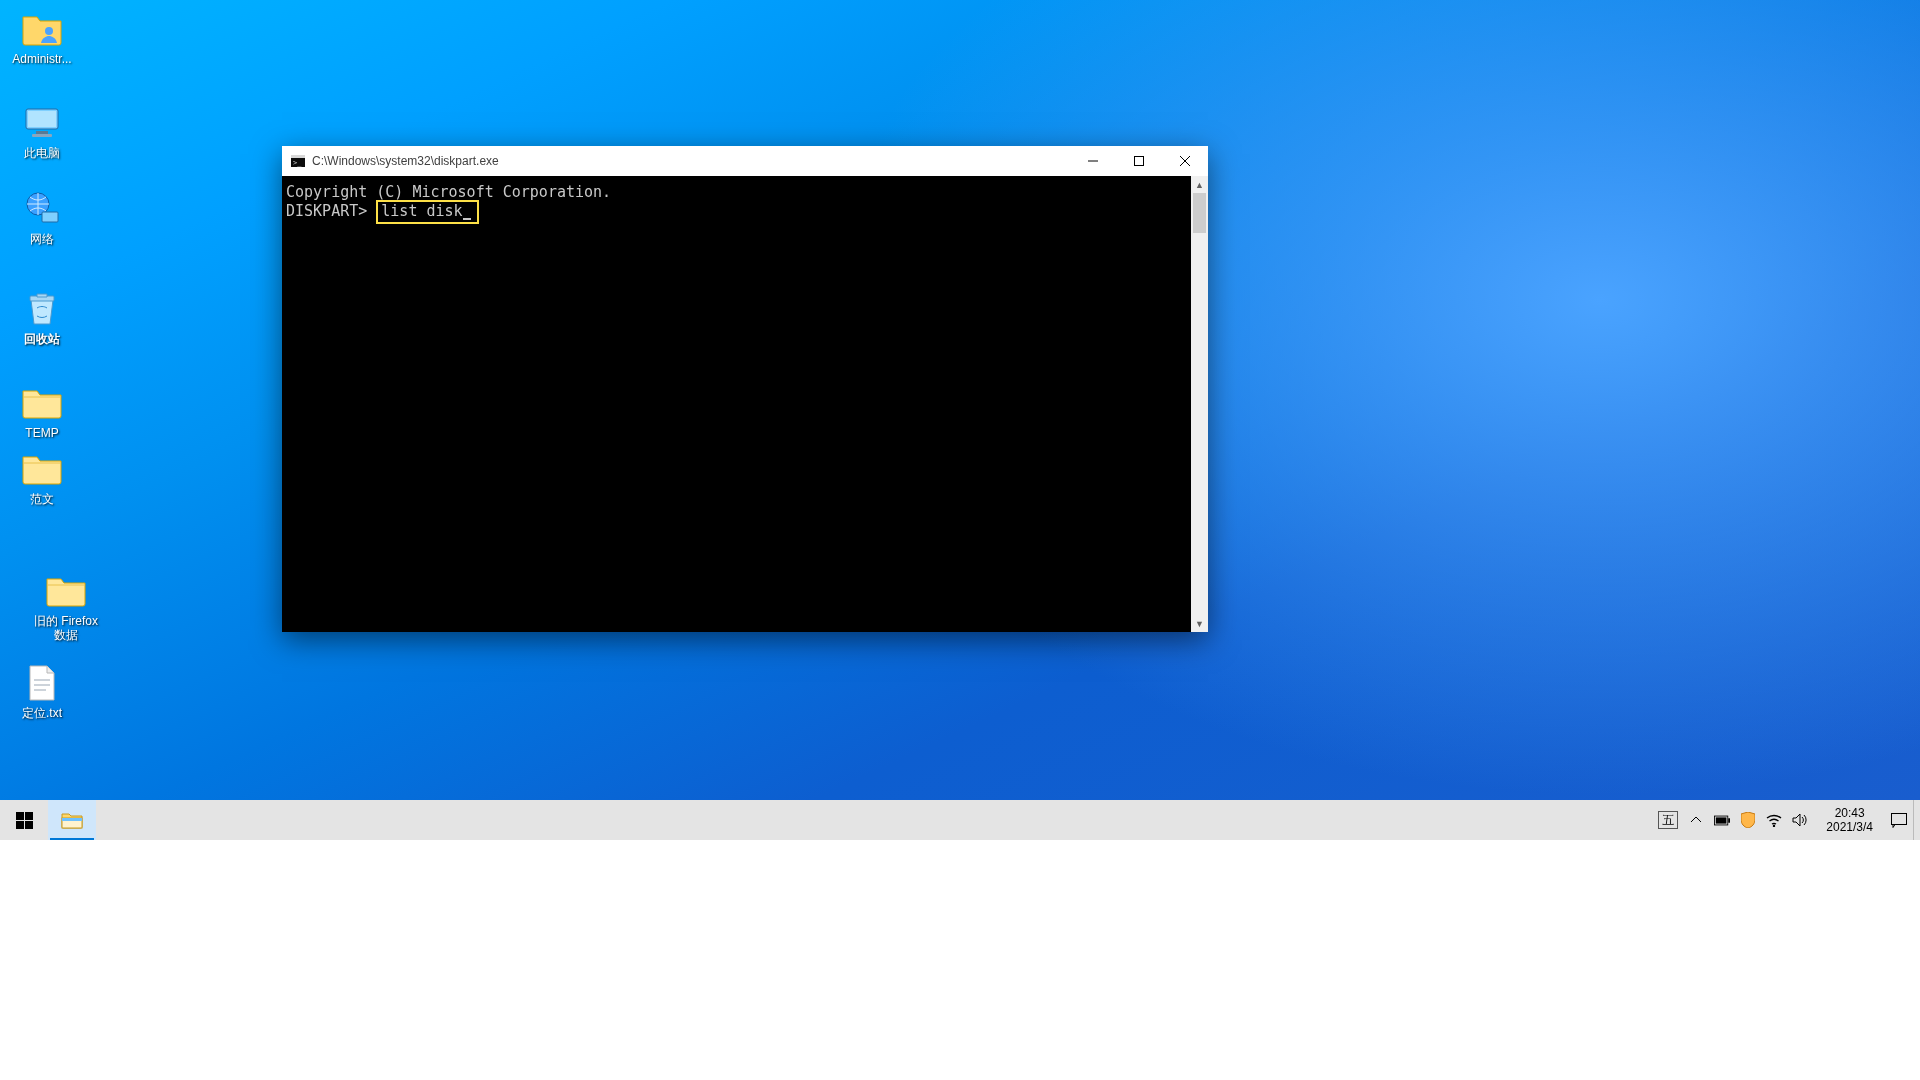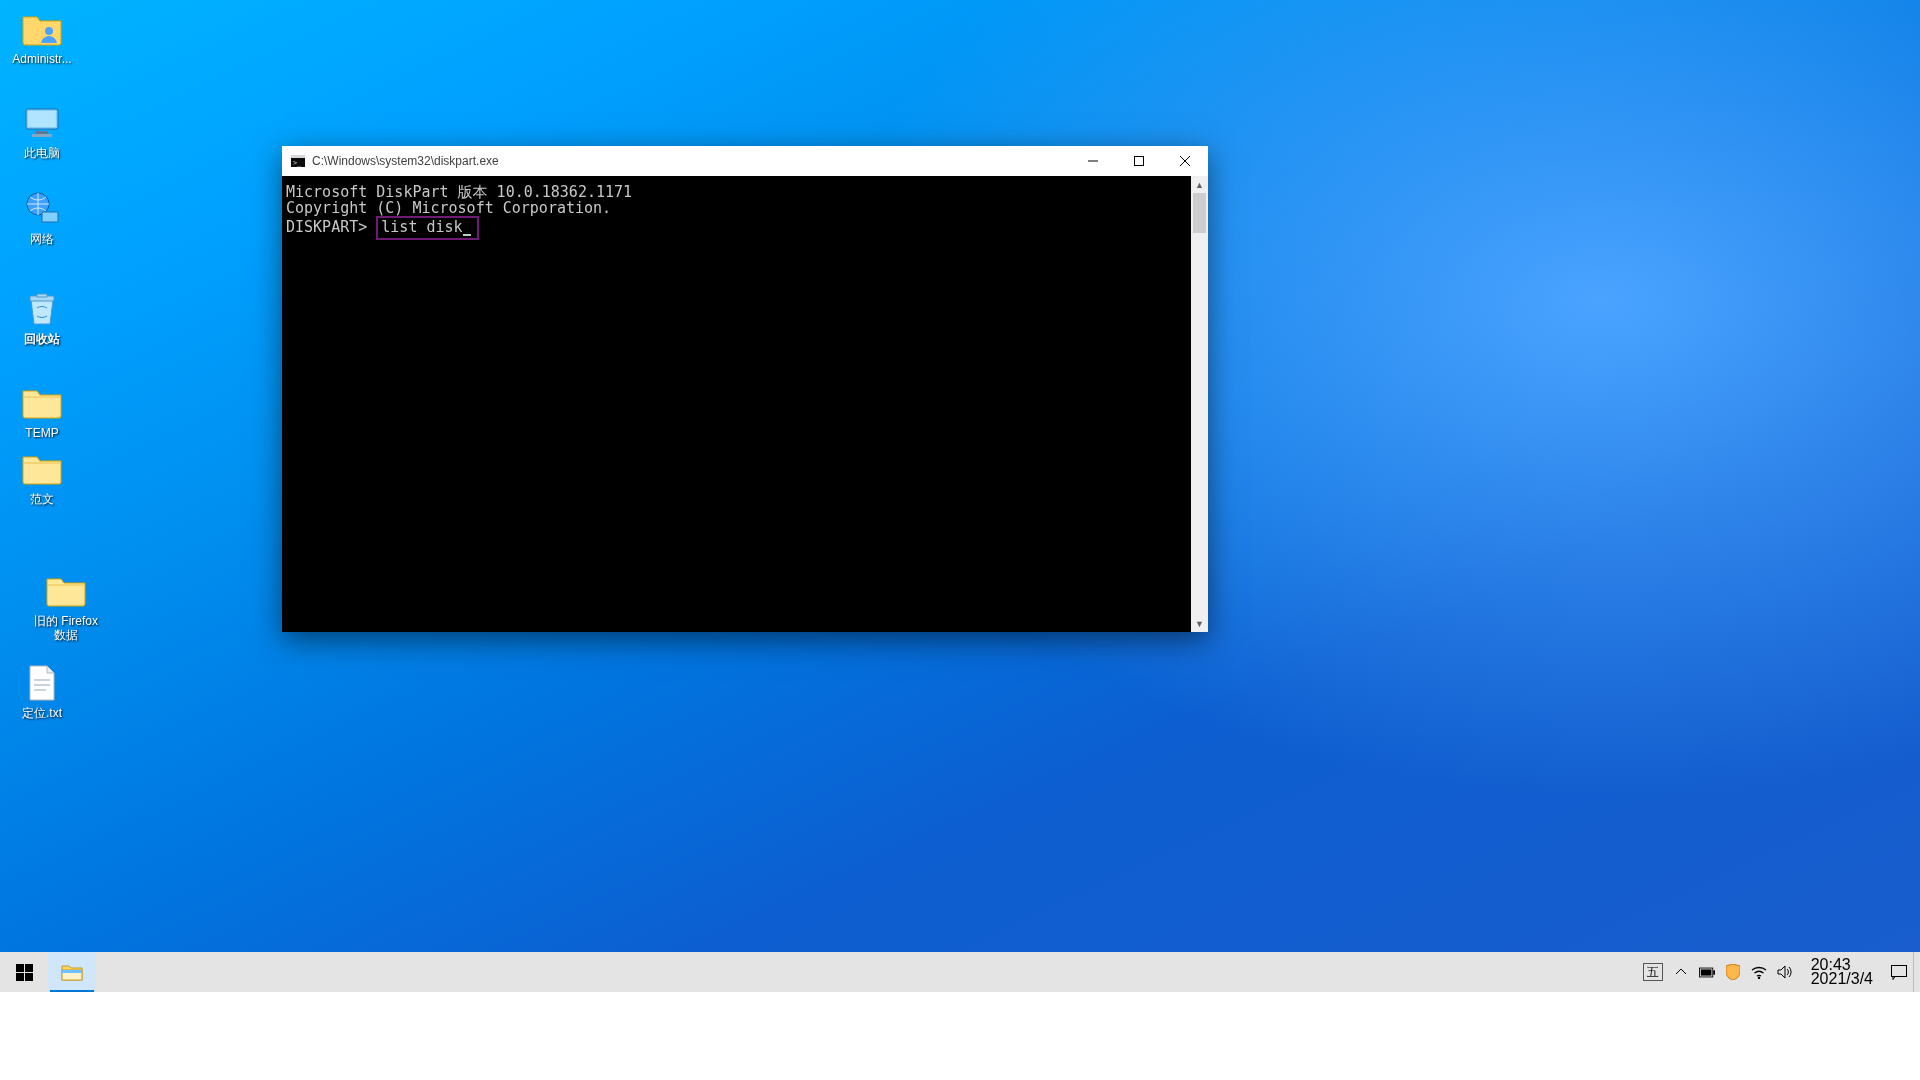--- a/index.html
+++ b/index.html
@@ -1,17 +1,17 @@
 <!DOCTYPE html>
 <html><head>
 <meta charset="utf-8">
 <style>
   html,body{margin:0;padding:0;height:100%;width:100%;overflow:hidden;font-family:"Segoe UI","Microsoft YaHei",Arial,sans-serif;user-select:none;}
   
-  #desktop{position:relative;width:1920px;height:992px;
+  #desktop{position:relative;width:1920px;height:840px;
     background:
       radial-gradient(ellipse 1400px 900px at 1600px 300px, #4aa3ff 0%, rgba(74,163,255,0) 55%),
       linear-gradient(155deg,#00b4ff 0%,#00a0ff 18%,#0090f0 32%,#0076e0 50%,#0d5ed0 68%,#1a5dce 100%);
   }
   
   .dicon{position:absolute;left:4px;width:76px;text-align:center;color:#fff;cursor:pointer;}
   .dicon .ico{width:48px;height:42px;margin:0 auto 2px;display:flex;align-items:center;justify-content:center;}
   .dicon .lbl{font-size:12px;line-height:14px;text-shadow:1px 1px 2px rgba(0,0,0,.9);word-break:break-word;}
   
   #ic-admin{top:8px;} #ic-pc{top:102px;} #ic-net{top:188px;} #ic-recycle{top:288px;font-weight:bold;}
@@ -23,38 +23,38 @@
   #win-title{height:30px;flex:0 0 30px;display:flex;align-items:center;background:#fff;}
   #win-title .ticon{width:16px;height:16px;margin:0 6px 0 8px;display:flex;align-items:center;justify-content:center;}
   #win-title .ttext{font-size:12px;color:#404040;flex:1;}
   .winbtn{width:46px;height:30px;display:flex;align-items:center;justify-content:center;}
   .winbtn svg{stroke:#000;}
   #win-body{flex:1;display:flex;min-height:0;}
   #console{flex:1;background:#000;color:#c8c8c8;
     font-family:"NSimSun","SimSun","Consolas",monospace;font-size:15px;line-height:16px;
     padding:8px 0 0 4px;white-space:pre;overflow:hidden;}
   #console .line{display:block;}
-  #console .hl{border:2px solid #701a75;padding:0 6px 2px 3px;display:inline-block;line-height:18px;}
+  #console .hl{border:2px solid #fde047;padding:0 6px 2px 3px;display:inline-block;line-height:18px;}
   #console .cursor{display:inline-block;width:8px;border-bottom:2px solid #c8c8c8;height:12px;vertical-align:bottom;}
   #vscroll{width:17px;background:#f0f0f0;position:relative;}
   #vscroll .arrow{position:absolute;left:0;width:17px;height:17px;display:flex;align-items:center;justify-content:center;color:#606060;font-size:9px;background:#f0f0f0;}
   #vscroll .arrow.up{top:0;} #vscroll .arrow.dn{bottom:0;}
   #vscroll .thumb{position:absolute;left:2px;top:17px;width:13px;height:40px;background:#cdcdcd;}
 
   
   #taskbar{position:absolute;left:0;bottom:0;width:100%;height:40px;background:#e4e4e4;
     display:flex;align-items:stretch;color:#000;}
   #taskbar .start{width:48px;display:flex;align-items:center;justify-content:center;}
   #taskbar .task{width:48px;display:flex;align-items:center;justify-content:center;position:relative;}
   #taskbar .task.active{background:#cfe6fb;}
   #taskbar .task.active::after{content:"";position:absolute;left:2px;right:2px;bottom:0;height:2px;background:#0078d7;}
   #taskbar .spacer{flex:1;}
   #taskbar .tray{display:flex;align-items:center;gap:10px;padding:0 6px;font-size:12px;}
   #taskbar .ime{border:1px solid #555;padding:0 3px;font-size:12px;line-height:16px;}
-  #taskbar .clock{font-size:16px;line-height:14px;padding:0 8px;}
+  #taskbar .clock{text-align:center;font-size:12px;line-height:14px;padding:0 8px;}
   #taskbar .trayico{width:16px;height:16px;display:flex;align-items:center;justify-content:center;}
   #taskbar .showdesk{width:6px;border-left:1px solid #bbb;height:100%;}
 
   .tray svg{display:block;}
 </style>
 </head>
 <body>
 
 <div id="desktop">
 
@@ -165,21 +165,21 @@
             <rect x="0.5" y="0.5" width="9" height="9" fill="none" stroke-width="1"></rect>
           </svg>
       </div>
       <div class="winbtn close">
         <svg width="10" height="10" viewBox="0 0 10 10">
             <path d="M0 0l10 10M10 0L0 10" stroke-width="1"></path>
           </svg>
       </div>
     </div>
     <div id="win-body">
-      <div id="console"><span class="line">Microsoft DiskPart 版本 10.0.18362.1171</span><span class="line"></span><span class="line">Copyright (C) Microsoft Corporation.</span><span class="line"></span><span class="line"><span>DISKPART&gt; </span><span class="hl"><span>list disk</span><span class="cursor"></span></span></span></div>
+      <div id="console"><span class="line"></span><span class="line">Copyright (C) Microsoft Corporation.</span><span class="line"></span><span class="line"><span>DISKPART&gt; </span><span class="hl"><span>list disk</span><span class="cursor"></span></span></span></div>
       <div id="vscroll">
         <div class="arrow up">▲</div>
         <div class="thumb"></div>
         <div class="arrow dn">▼</div>
       </div>
     </div>
   </div>
 
   <div id="taskbar">
     <div class="start">

